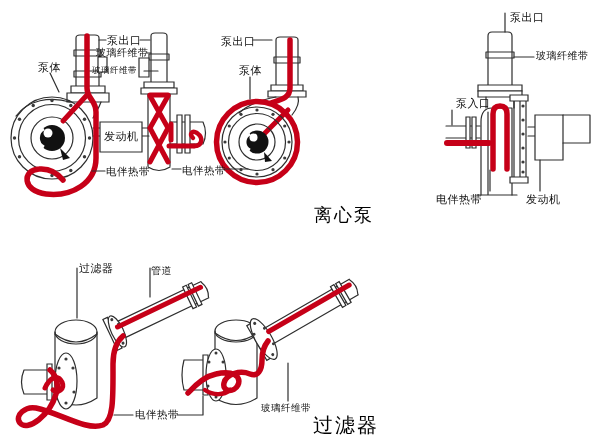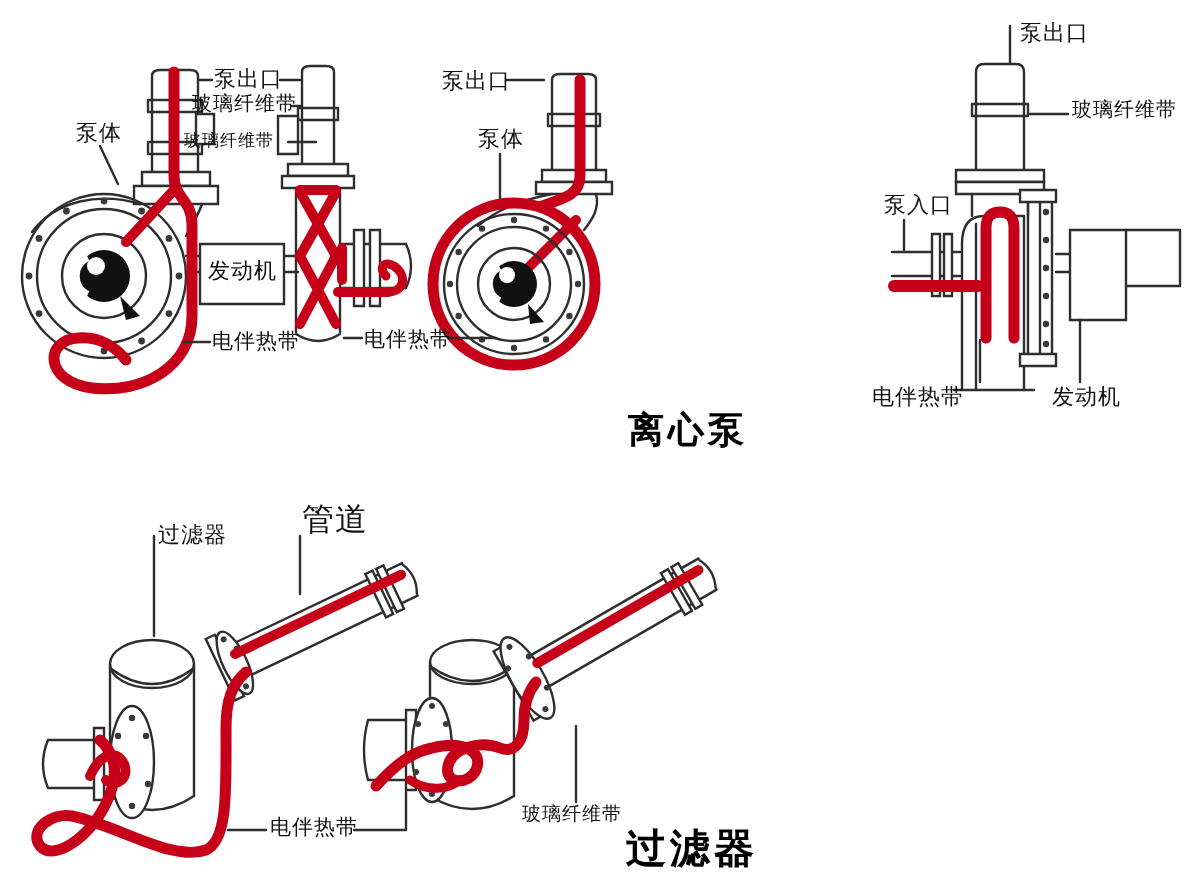--- a/index.html
+++ b/index.html
@@ -7,21 +7,21 @@
     position:relative;width:600px;height:448px;background:#fff;
     font-family:"Liberation Serif","DejaVu Serif",serif;overflow:hidden;
   }
   #drawing{position:absolute;left:0;top:0;}
   .ln{stroke:#2e2e2e;stroke-width:1.2;fill:none;stroke-linecap:round;stroke-linejoin:round;}
   .lnf{stroke:#2e2e2e;stroke-width:1.2;fill:#fff;}
   .dot{fill:#3a3a3a;stroke:none;}
   .rd{stroke:var(--red,#c60018);fill:none;stroke-linecap:round;stroke-linejoin:round;}
   .hub{fill:#111;stroke:none;}
   .lbl{position:absolute;color:#111;white-space:nowrap;line-height:1.1;letter-spacing:.5px;}
-  .ttl{font-weight:bold;color:#000;letter-spacing:2px;}
+  .ttl{font-weight:normal;color:#000;letter-spacing:2px;}
 </style>
 </head>
 <body>
 
 <div id="canvas">
 
 <svg id="drawing" width="600" height="448" viewBox="0 0 600 448">
 
   <g>
 
@@ -251,22 +251,22 @@
 <div class="lbl" style="left:92px;top:66px;font-size:8.5px">玻璃纤维带</div>
 <div class="lbl" style="left:38px;top:61px;font-size:11px">泵体</div>
 <div class="lbl" style="left:104px;top:130px;font-size:11px">发动机</div>
 <div class="lbl" style="left:106px;top:166px;font-size:10.5px">电伴热带</div>
 <div class="lbl" style="left:182px;top:165px;font-size:10.5px">电伴热带</div>
 <div class="lbl" style="left:221px;top:35px;font-size:11px">泵出口</div>
 <div class="lbl" style="left:239px;top:64px;font-size:11px">泵体</div>
 <div class="lbl ttl" style="left:314px;top:206px;font-size:18px">离心泵</div>
 <div class="lbl" style="left:510px;top:11px;font-size:11px">泵出口</div>
 <div class="lbl" style="left:536px;top:50px;font-size:10px">玻璃纤维带</div>
-<div class="lbl" style="left:442px;top:97px;font-size:11px">泵入口</div>
+<div class="lbl" style="left:456px;top:97px;font-size:11px">泵入口</div>
 <div class="lbl" style="left:436px;top:193px;font-size:11px">电伴热带</div>
 <div class="lbl" style="left:526px;top:193px;font-size:11px">发动机</div>
 <div class="lbl" style="left:79px;top:262px;font-size:11px">过滤器</div>
-<div class="lbl" style="left:151px;top:252px;font-size:16px">管道</div>
+<div class="lbl" style="left:151px;top:265px;font-size:10px">管道</div>
 <div class="lbl" style="left:135px;top:409px;font-size:10.5px">电伴热带</div>
 <div class="lbl" style="left:261px;top:403px;font-size:9.5px">玻璃纤维带</div>
 <div class="lbl ttl" style="left:313px;top:414px;font-size:20px">过滤器</div>
 
 </div>
 
 </body></html>

